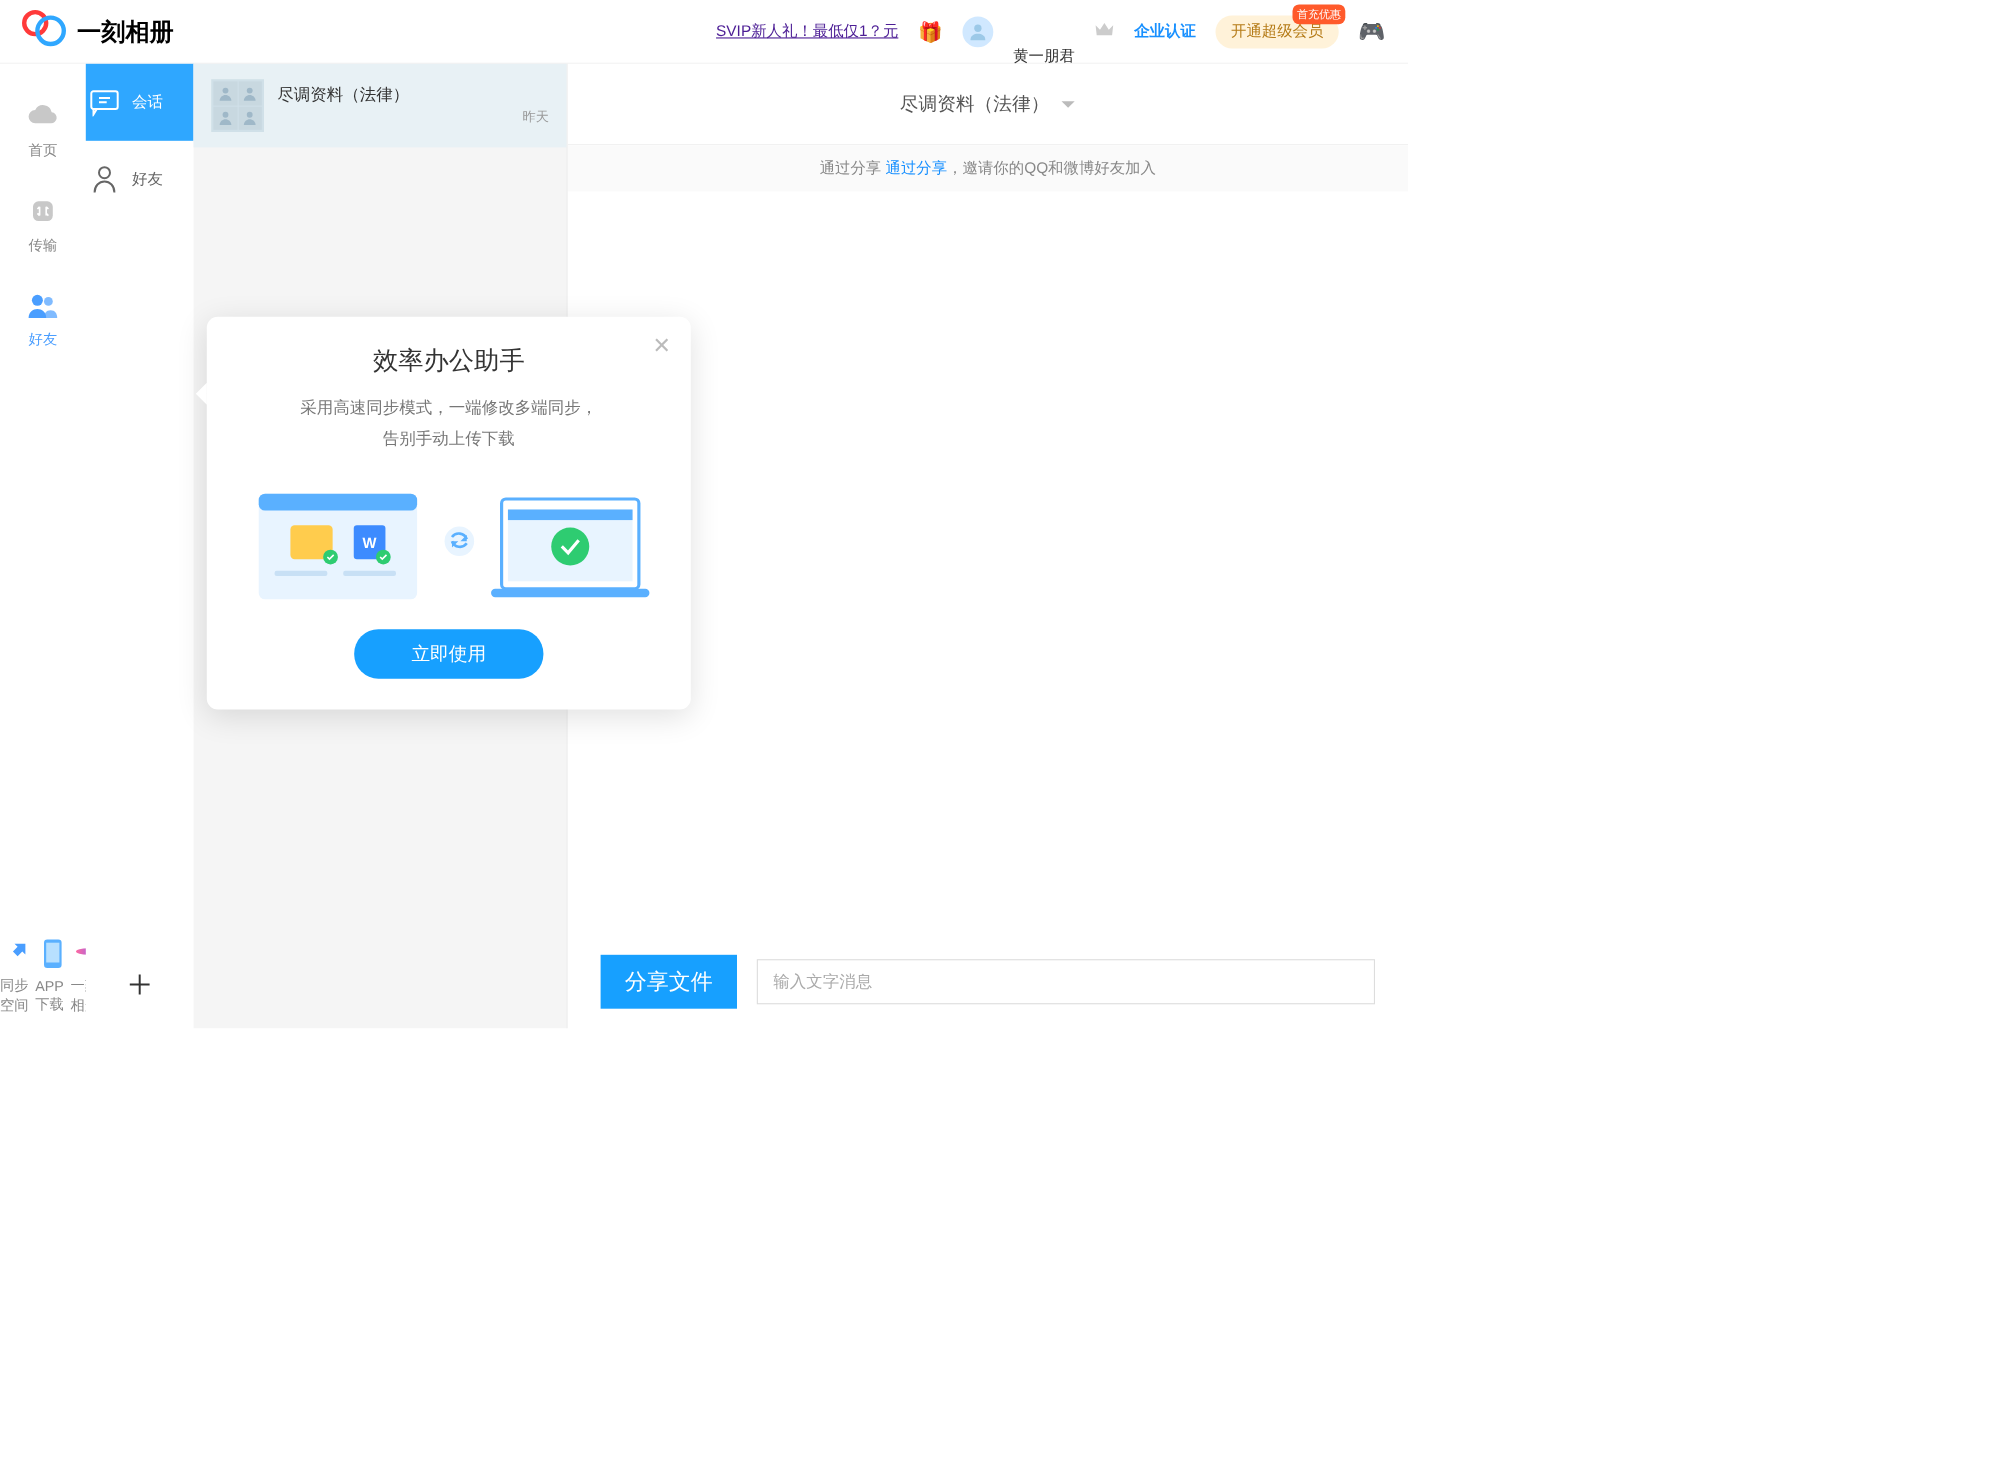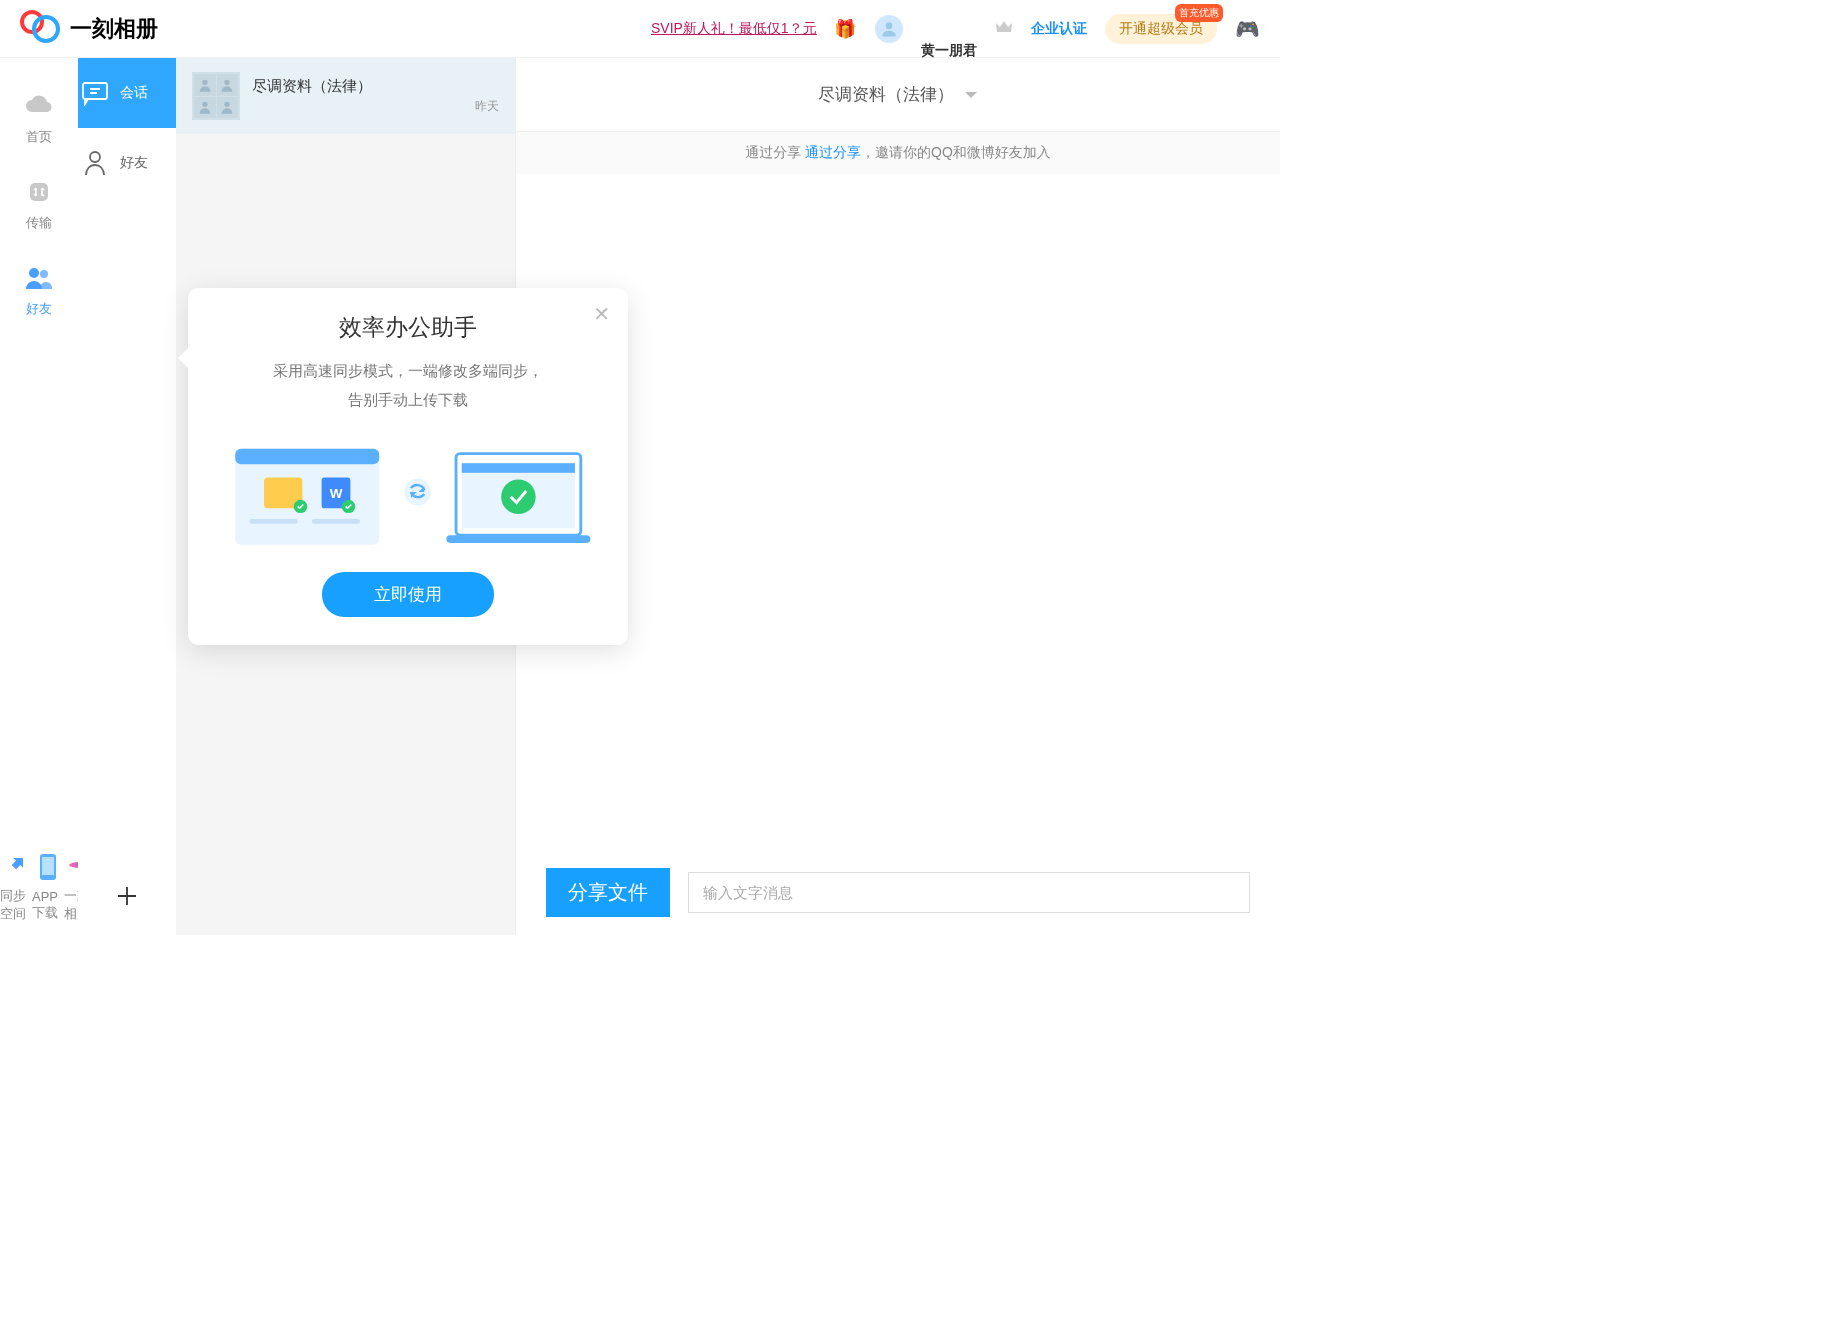--- a/index.html
+++ b/index.html
@@ -32,31 +32,31 @@
   font-weight: bold;
   color: #000;
 }
 .header-right {
   margin-left: auto;
   display: flex;
   align-items: center;
   gap: 18px;
   font-size: 14px;
 }
-.svip-link { color: #be185d; text-decoration: underline; cursor: pointer; }
+.svip-link { color: #4c1d95; text-decoration: underline; cursor: pointer; }
 .gift-icon { color: #ff6600; font-size: 18px; }
 .avatar-small {
   width: 28px; height: 28px;
   border-radius: 50%;
   background: #d0e8ff;
   display: inline-flex;
   align-items: center;
   justify-content: center;
 }
-.username { color: #333; font-weight: 700; margin-top: 44px; }
+.username { color: #333; font-weight: 400; margin-top: 44px; }
 .crown-icon { color: #bbb; }
 .enterprise-link { color: #1890ff; font-weight: 700; cursor: pointer; }
 .svip-pill {
   background: #fff2d9;
   color: #b57b17;
   padding: 6px 14px;
   border-radius: 16px;
   font-size: 14px;
   position: relative;
   cursor: pointer;

